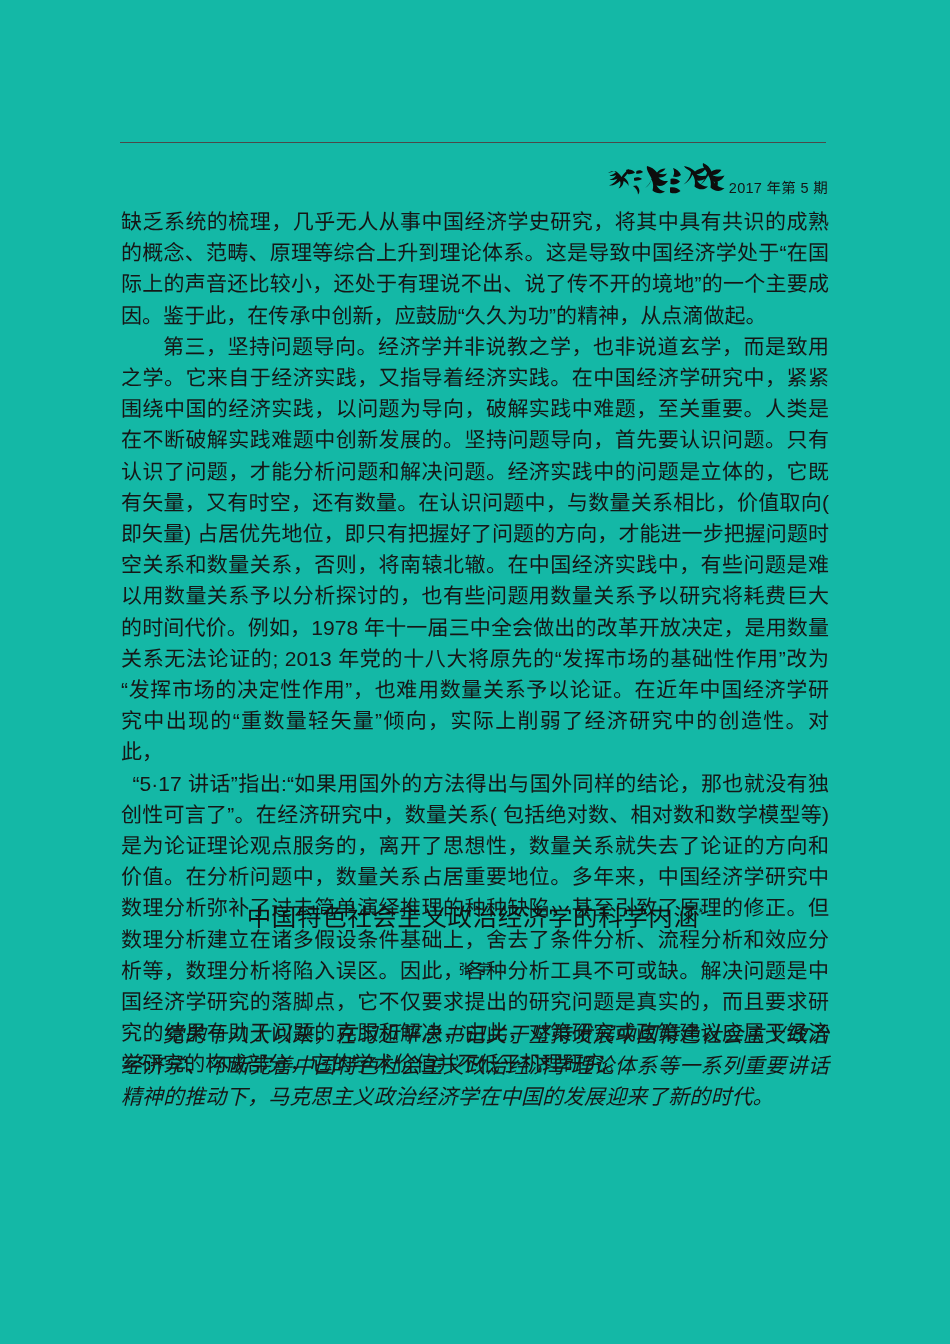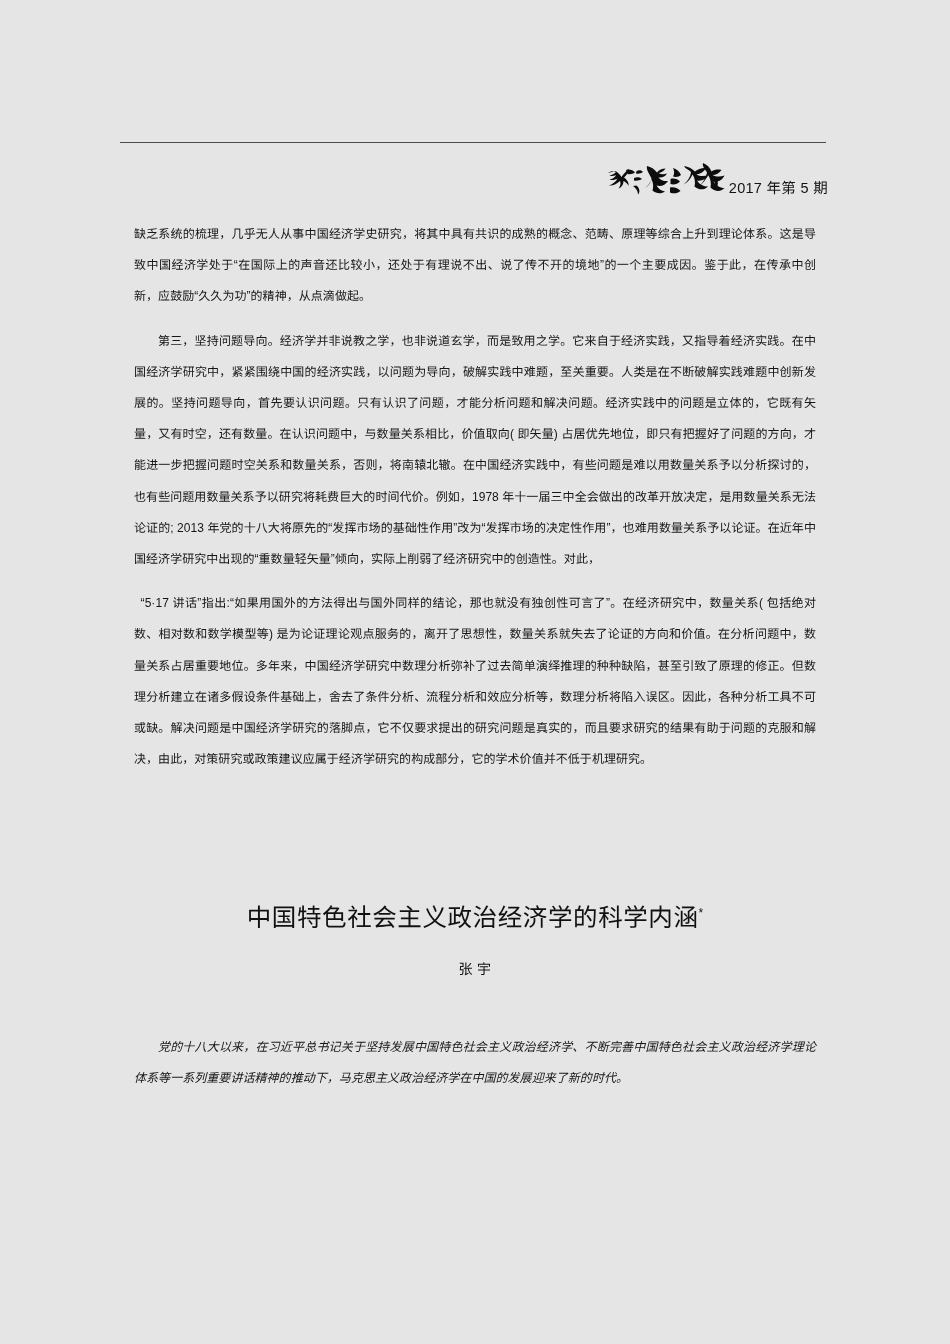--- a/index.html
+++ b/index.html
@@ -11,21 +11,21 @@
   body {
     font-family: "Liberation Sans", "DejaVu Sans", sans-serif;
     color: #1a1a1a;
     -webkit-font-smoothing: antialiased;
   }
   .page {
     position: relative;
     width: 950px;
     height: 1344px;
     margin: 0 auto;
-    background: #e5e5e5;
+    background: #14b8a6;
     overflow: hidden;
     box-sizing: border-box;
   }
 
   
   .header-rule {
     position: absolute;
     left: 120px;
     top: 142px;
     width: 706px;
@@ -57,23 +57,23 @@
   }
 
   
   .column {
     position: absolute;
     left: 121px;
     top: 206px;
     width: 708px;
   }
   p.body {
-    margin: 13px;
+    margin: 0;
     font-family: "Liberation Sans", "DejaVu Sans", sans-serif;
-    font-size: 12px;
+    font-size: 21px;
     line-height: 31.2px;
     color: #161616;
     text-align: justify;
     text-justify: inter-ideograph;
     letter-spacing: 0.05px;
     word-break: break-all;
   }
   p.indent2 { text-indent: 2em; }
   p.indent-half { text-indent: 0.55em; }
 

